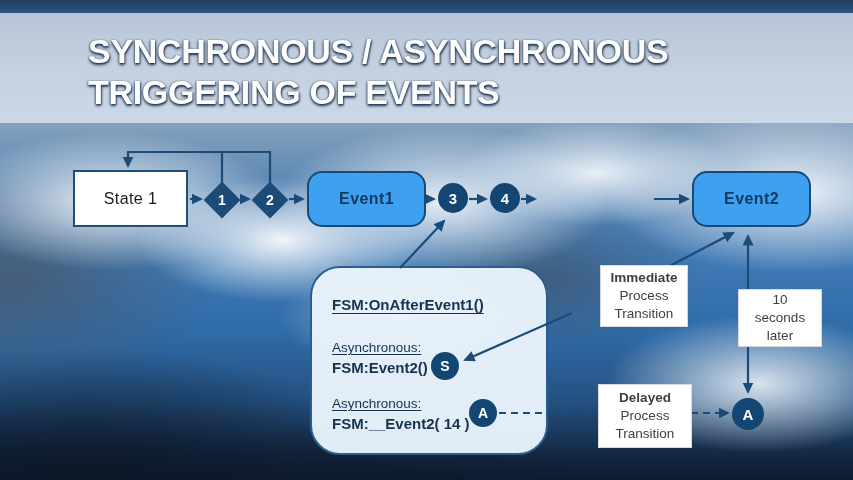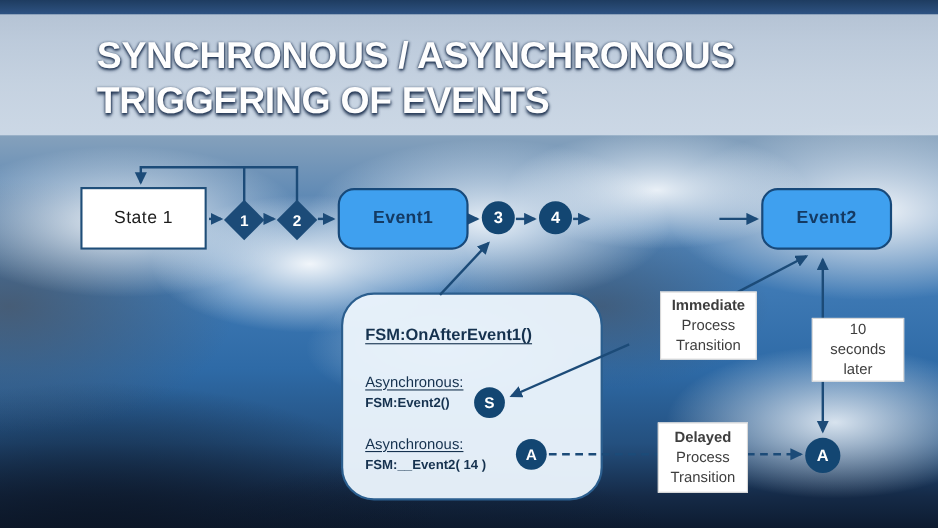--- a/index.html
+++ b/index.html
@@ -55,21 +55,21 @@
     position:absolute;width:28px;height:28px;border-radius:50%;background:#134672;
     display:flex;align-items:center;justify-content:center;color:#fff;font-weight:bold;font-size:14px;z-index:3;
   }
   .fsm-panel{
     position:absolute;left:310px;top:266px;width:238px;height:189px;
     background:rgba(233,243,251,.97);border:2px solid #2B5E8E;border-radius:30px;z-index:1;
   }
   .fsm-panel .txt{position:absolute;left:20px;color:#16324F;white-space:nowrap;}
   .fsm-heading{top:28px;font-size:15px;font-weight:bold;text-decoration:underline;text-underline-offset:3px;}
   .fsm-label{font-size:13.5px;text-decoration:underline;text-underline-offset:2px;}
-  .fsm-code{font-size:12px;font-weight:bold;}
+  .fsm-code{font-size:15px;font-weight:bold;}
   .note-box{
     position:absolute;background:#ffffff;border:1px solid #d8d8d8;z-index:3;
     display:flex;flex-direction:column;align-items:center;justify-content:center;
     color:#3E3E3E;font-size:13.5px;line-height:1.35;text-align:center;margin-left:28px;
   }
   .note-box .first{font-weight:bold;}
   svg.connectors{position:absolute;left:0;top:0;z-index:2;pointer-events:none;}
   .z3{z-index:3;text-align:right;}
 </style>
 </head>
@@ -165,19 +165,19 @@
     <span>Process</span>
     <span>Transition</span>
   </div>
 
   <div class="note-box" style="left:710px;top:289px;width:84px;height:58px">
     <span>10</span>
     <span>seconds</span>
     <span>later</span>
   </div>
 
-  <div class="note-box" style="left:570px;top:384px;width:82px;height:64px">
+  <div class="note-box" style="left:570px;top:384px;width:94px;height:64px">
     <span class="first">Delayed</span>
     <span>Process</span>
     <span>Transition</span>
   </div>
 
 </div>
 
 </body></html>

